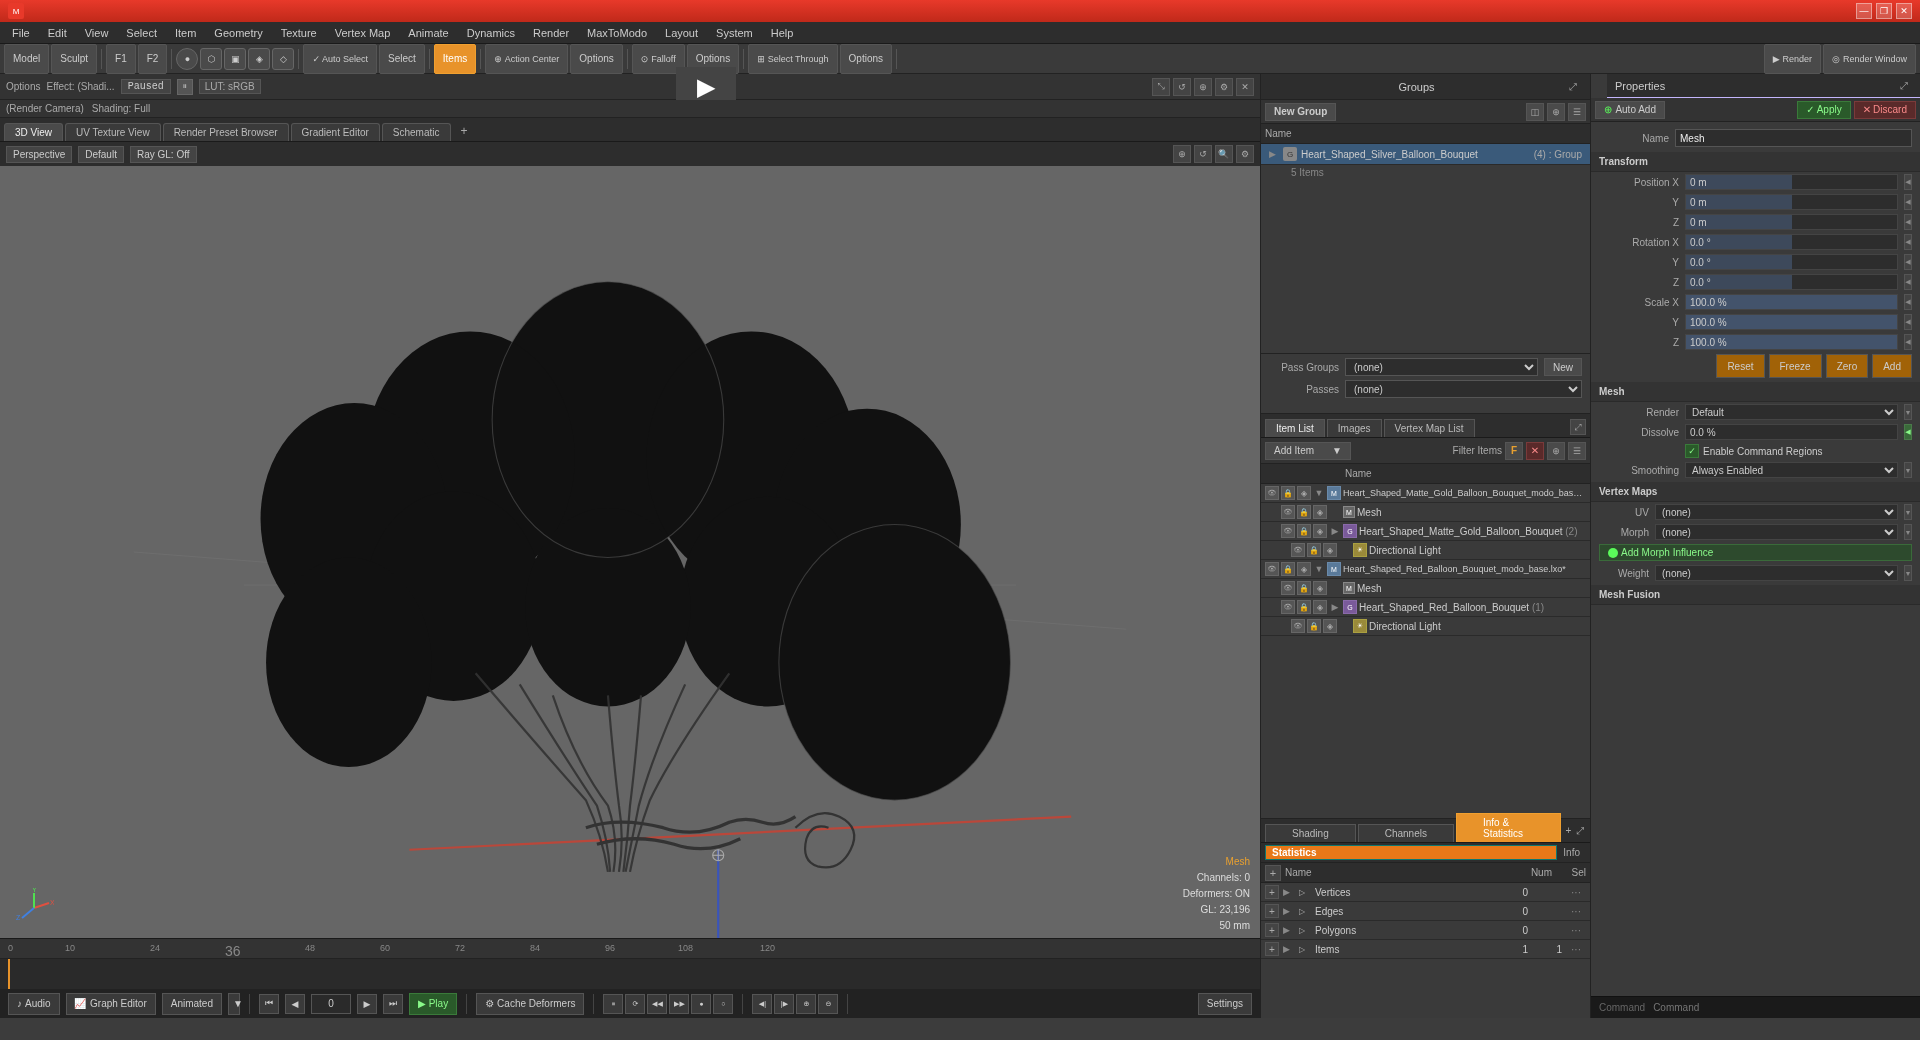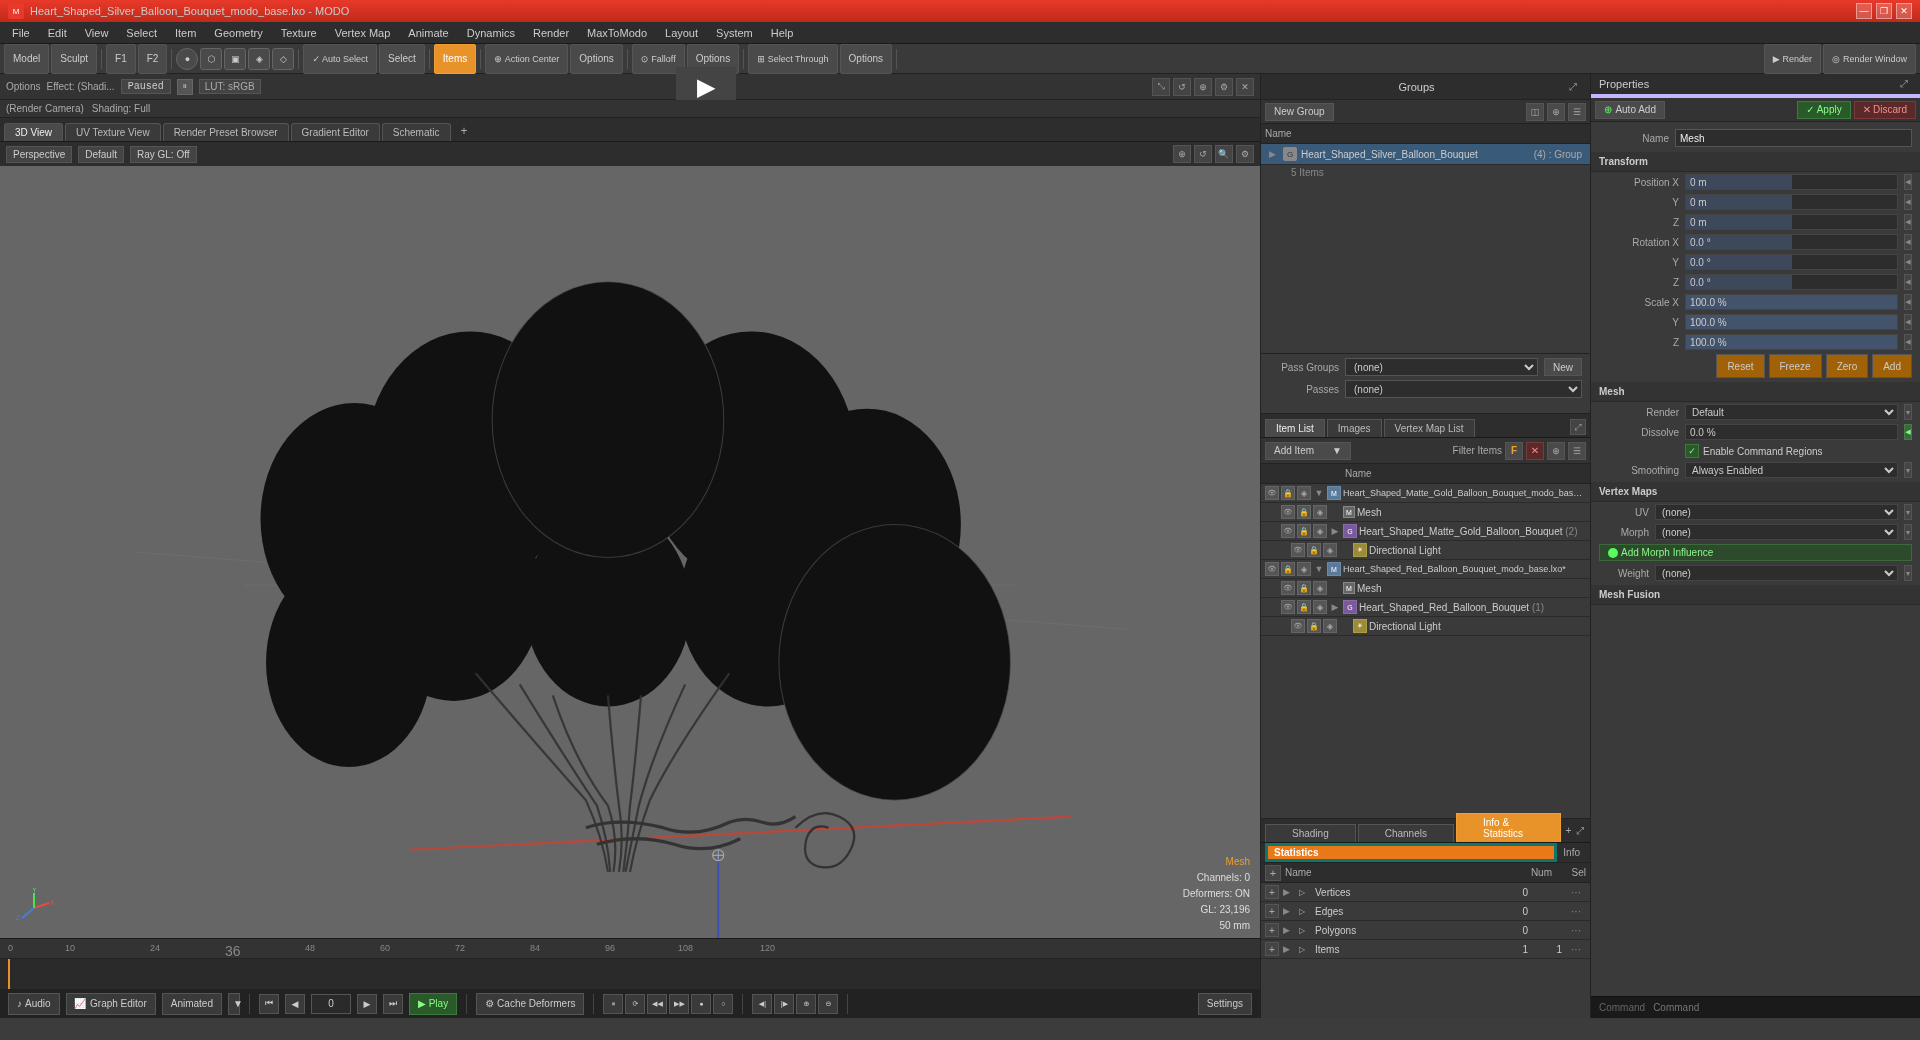--- a/index.html
+++ b/index.html
@@ -70,21 +70,21 @@
 
     
     #right-panel { width: 330px; display: flex; flex-direction: column; border-left: 1px solid #222; }
 
     
     #groups-section { height: 280px; background: #3a3a3a; border-bottom: 1px solid #222; display: flex; flex-direction: column; }
     #groups-header { height: 26px; background: #2d2d2d; display: flex; align-items: center; padding: 0 8px; border-bottom: 1px solid #222; }
     .groups-icon { width: 18px; height: 18px; display: flex; align-items: center; justify-content: center; color: #aaa; cursor: pointer; font-size: 10px; }
 
     #groups-toolbar { height: 24px; background: #333; display: flex; align-items: center; padding: 0 4px; gap: 3px; border-bottom: 1px solid #222; }
-    .grp-btn { padding: 2px 8px; background: #4a4a4a; border: 1px solid #555; color: #ccc; font-size: 10px; cursor: pointer; height: 18px; display: flex; align-items: center; }
+    .grp-btn { padding: 2px 8px; background: #4a4a4a; border: 1px solid #555; color: #ccc; font-size: 10px; cursor: pointer; height: 18px; display: flex; align-items: center; font-weight: bold; }
     .grp-icon-btn { width: 18px; height: 18px; background: #4a4a4a; border: 1px solid #555; display: flex; align-items: center; justify-content: center; color: #aaa; cursor: pointer; font-size: 9px; }
 
     #groups-cols { height: 20px; background: #2d2d2d; display: flex; align-items: center; padding: 0 4px; border-bottom: 1px solid #222; }
     .groups-col { color: #aaa; font-size: 10px; flex: 1; }
 
     #groups-list { flex: 1; overflow-y: auto; }
     .groups-row { padding: 3px 8px; display: flex; align-items: center; gap: 4px; border-bottom: 1px solid #2a2a2a; cursor: pointer; }
     .groups-row.selected { background: #3a5a7a; }
     .group-expand { width: 10px; color: #888; font-size: 9px; }
     .group-icon { width: 14px; height: 14px; background: #888; border-radius: 2px; display: flex; align-items: center; justify-content: center; color: #333; font-size: 8px; }
@@ -93,21 +93,21 @@
 
     
     #pass-groups { height: 60px; background: #3a3a3a; border-bottom: 1px solid #222; padding: 4px 8px; display: flex; flex-direction: column; gap: 4px; }
     .pass-row { display: flex; align-items: center; gap: 6px; }
     .pass-label { width: 70px; color: #aaa; font-size: 10px; text-align: right; }
     .pass-select { flex: 1; height: 18px; background: #2d2d2d; border: 1px solid #555; color: #ccc; font-size: 10px; padding: 0 4px; }
     .pass-btn { padding: 2px 8px; background: #4a4a4a; border: 1px solid #555; color: #ccc; font-size: 10px; cursor: pointer; height: 18px; display: flex; align-items: center; }
 
     
     #properties-panel { flex: 1; background: #3a3a3a; display: flex; flex-direction: column; overflow: hidden; }
-    #properties-header { height: 24px; background: #2d2d2d; display: flex; align-items: center; padding: 0 8px; border-bottom: 4px solid #c4b5fd; }
+    #properties-header { height: 24px; background: #2d2d2d; display: flex; align-items: center; padding: 0 8px; border-bottom: 1px solid #c4b5fd; margin-left: 16px; }
     .prop-icon { width: 16px; height: 16px; display: flex; align-items: center; justify-content: center; color: #aaa; cursor: pointer; font-size: 10px; }
 
     #properties-toolbar { height: 24px; background: #333; display: flex; align-items: center; padding: 0 4px; gap: 3px; border-bottom: 1px solid #222; }
     .prop-toolbar-btn { padding: 2px 8px; background: #4a4a4a; border: 1px solid #555; color: #ccc; font-size: 10px; cursor: pointer; height: 18px; display: flex; align-items: center; gap: 2px; }
     .prop-toolbar-btn.green { background: #2a5a2a; border-color: #3a7a3a; color: #8afa8a; }
     .prop-toolbar-btn.red { background: #5a2a2a; border-color: #7a3a3a; color: #fa8a8a; }
 
     #properties-content { flex: 1; overflow-y: auto; padding: 4px 0; }
 
     .prop-name-row { display: flex; align-items: center; padding: 3px 8px; gap: 6px; }
@@ -200,21 +200,20 @@
     ::-webkit-scrollbar-thumb { background: #555; border-radius: 2px; }
 
     select { background: #2d2d2d; border: 1px solid #444; color: #ccc; font-size: 10px; outline: none; cursor: pointer; }
     select option { background: #2d2d2d; }
   </style>
 </head>
 <body>
 
 <div id="titlebar">
   <div style="width:16px;height:16px;background:#e8392a;border-radius:2px;margin-right:6px;display:flex;align-items:center;justify-content:center;font-size:8px;color:white;">M</div>
-  <div style="flex:1;">Heart_Shaped_Silver_Balloon_Bouquet_modo_base.lxo - MODO</div>
   <div style="display:flex;gap:4px;">
     <div class="title-btn">—</div>
     <div class="title-btn">❐</div>
     <div class="title-btn">✕</div>
   </div>
 </div>
 
 <div id="menubar">
   <div class="menu-item">File</div>
   <div class="menu-item">Edit</div>
@@ -618,21 +617,21 @@
     <div id="stats-section">
       <div id="stats-tabs">
         <div class="stats-tab">Shading</div>
         <div class="stats-tab">Channels</div>
         <div class="stats-tab active">Info &amp; Statistics</div>
         <div class="stats-expand-icon">+</div>
         <div class="stats-expand-icon" style="margin-left:auto;">⤢</div>
       </div>
 
       <div style="height:20px;background:#2d2d2d;display:flex;align-items:center;padding:0 4px;border-bottom:1px solid #222;">
-        <div style="font-size:10px;color:#e8932a;font-weight:bold;flex:1;background:#e87818;padding:1px 6px;color:white;border:3px solid #0f766e;">Statistics</div>
+        <div style="font-size:10px;color:#e8932a;font-weight:bold;flex:1;background:#e87818;padding:1px 6px;color:white;border:1px solid #0f766e;">Statistics</div>
         <div style="font-size:10px;color:#aaa;padding:1px 6px;">Info</div>
       </div>
 
       <div id="stats-cols">
         <div class="stats-col-add">+</div>
         <div class="stats-col-name">Name</div>
         <div class="stats-col-num">Num</div>
         <div class="stats-col-sel">Sel</div>
       </div>
 

